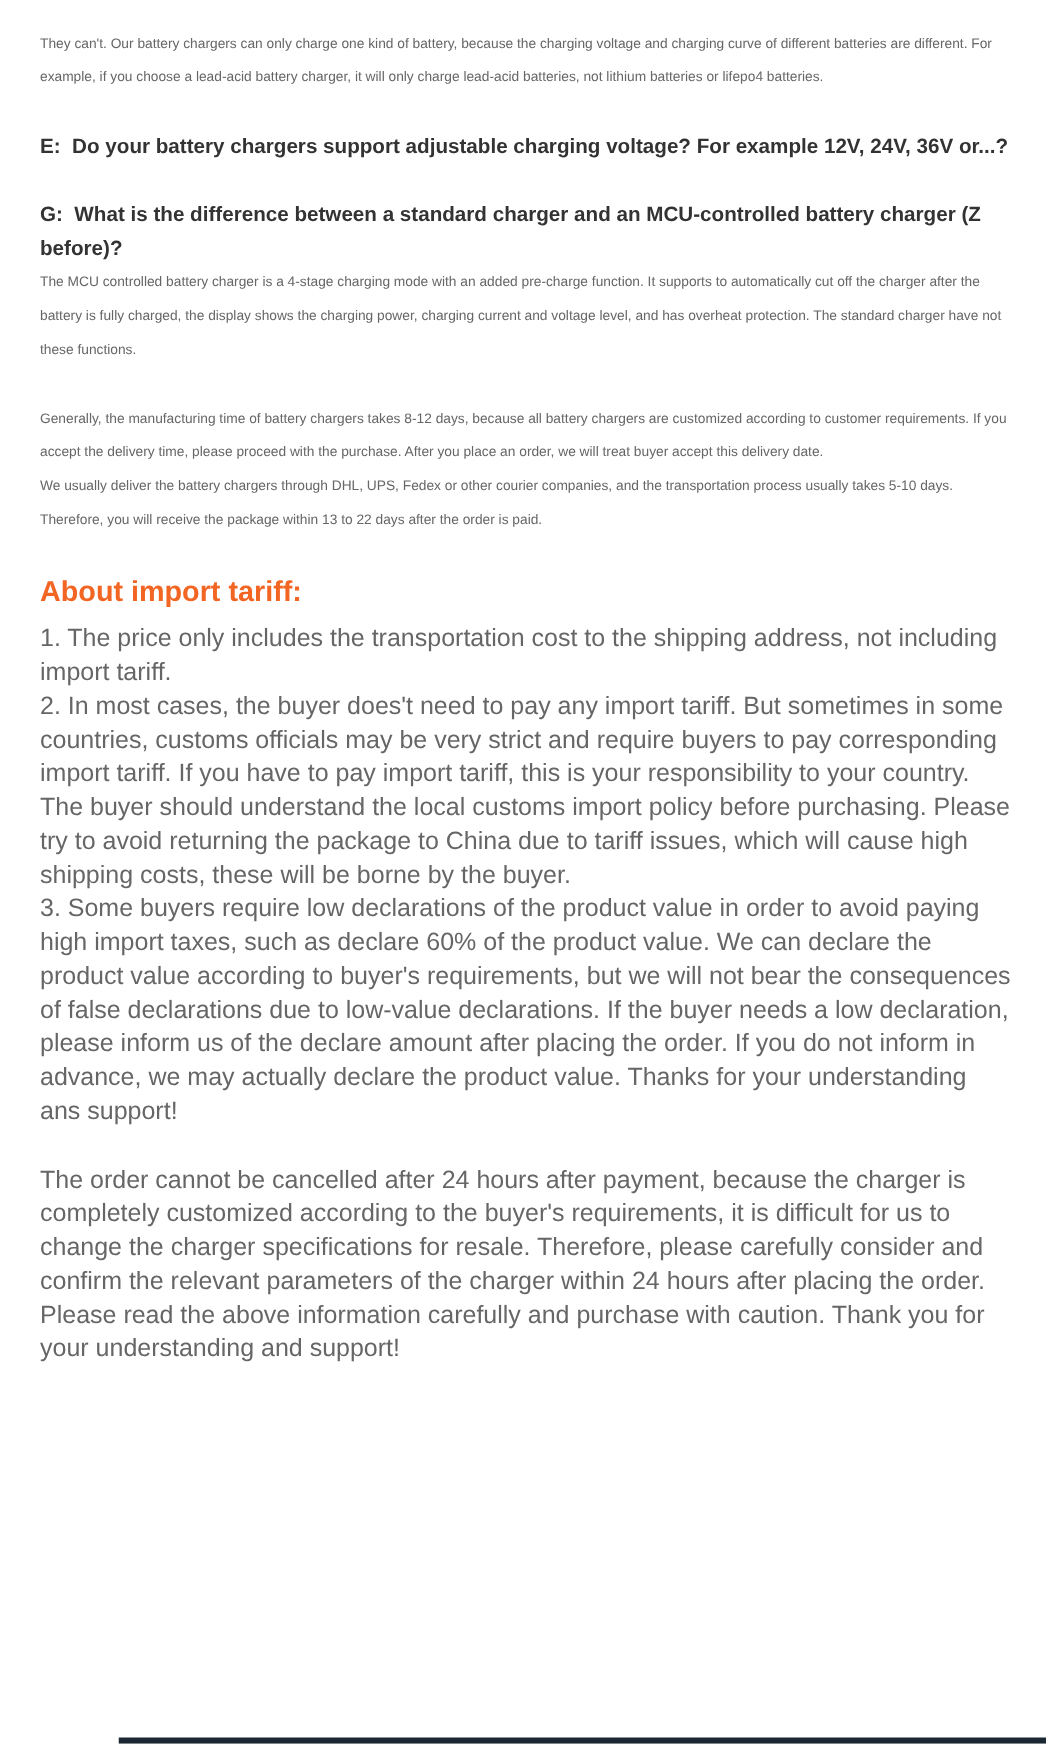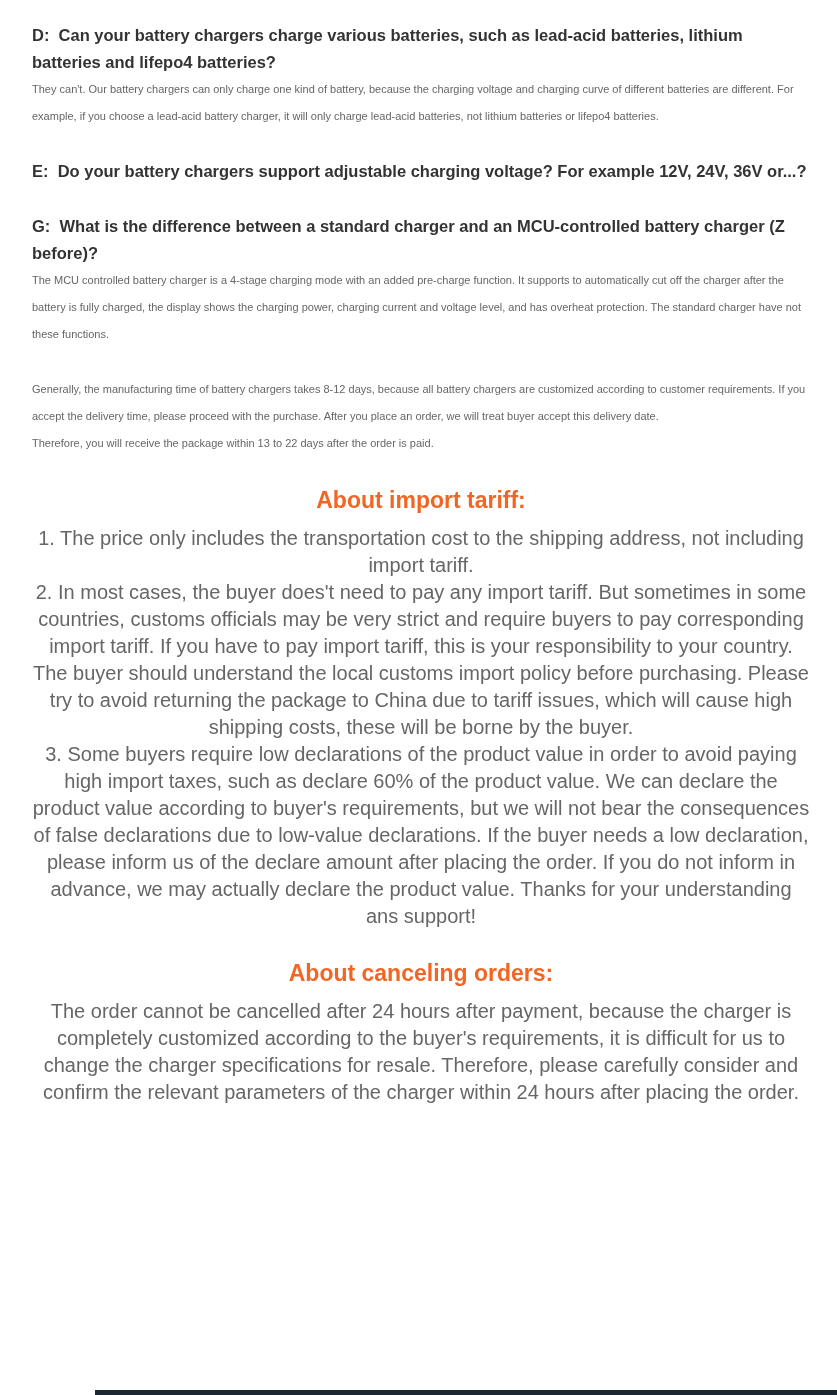--- a/index.html
+++ b/index.html
@@ -30,21 +30,21 @@
     color: var(--question);
     margin: 0;
     white-space: pre-wrap;
   }
   .faq-answer p {
     font-size: 11px;
     line-height: 27px;
     color: var(--body);
     margin: 0;
   }
-  .notice { margin: 0 0 28px 0; text-align: center; }
+  .notice { margin: 0 0 28px 0; }
   .notice-title {
     font-size: 23px;
     font-weight: bold;
     color: var(--accent);
     line-height: 30px;
     margin: 0 0 10px 0;
   }
   .notice-body p {
     font-size: 20px;
     line-height: 27px;
@@ -59,54 +59,54 @@
     height: 5px;
     background: var(--bar);
   }
 </style>
 </head>
 <body>
 
 <div class="content">
   <div id="faq-root">
       <div class="faq-item">
-        <p class="faq-question">D:  Can your battery chargers charge various batteries, such as lead-acid batteries, lithium batteries and lifepo4 batteries?</p>
         <div class="faq-answer">
           <p>They can't. Our battery chargers can only charge one kind of battery, because the charging voltage and charging curve of different batteries are different. For example, if you choose a lead-acid battery charger, it will only charge lead-acid batteries, not lithium batteries or lifepo4 batteries.</p>
         </div>
       </div>
       <div class="faq-item">
         <p class="faq-question">E:  Do your battery chargers support adjustable charging voltage? For example 12V, 24V, 36V or...?</p>
       </div>
       <div class="faq-item">
       </div>
       <div class="faq-item">
         <p class="faq-question">G:  What is the difference between a standard charger and an MCU-controlled battery charger (Z before)?</p>
         <div class="faq-answer">
           <p>The MCU controlled battery charger is a 4-stage charging mode with an added pre-charge function. It supports to automatically cut off the charger after the battery is fully charged, the display shows the charging power, charging current and voltage level, and has overheat protection. The standard charger have not these functions.</p>
         </div>
       </div>
       <div class="faq-item">
         <div class="faq-answer">
           <p>Generally, the manufacturing time of battery chargers takes 8-12 days, because all battery chargers are customized according to customer requirements. If you accept the delivery time, please proceed with the purchase. After you place an order, we will treat buyer accept this delivery date.</p>
+          <p>We usually deliver the battery chargers through DHL, UPS, Fedex or other courier companies, and the transportation process usually takes 5-10 days.</p>
           <p>Therefore, you will receive the package within 13 to 22 days after the order is paid.</p>
         </div>
       </div>
     </div>
   <div id="notices-root">
       <div class="notice">
         <h2 class="notice-title">About import tariff:</h2>
         <div class="notice-body">
           <p>1. The price only includes the transportation cost to the shipping address, not including import tariff.</p>
           <p>2. In most cases, the buyer does't need to pay any import tariff. But sometimes in some countries, customs officials may be very strict and require buyers to pay corresponding import tariff. If you have to pay import tariff, this is your responsibility to your country. The buyer should understand the local customs import policy before purchasing. Please try to avoid returning the package to China due to tariff issues, which will cause high shipping costs, these will be borne by the buyer.</p>
           <p>3. Some buyers require low declarations of the product value in order to avoid paying high import taxes, such as declare 60% of the product value. We can declare the product value according to buyer's requirements, but we will not bear the consequences of false declarations due to low-value declarations. If the buyer needs a low declaration, please inform us of the declare amount after placing the order. If you do not inform in advance, we may actually declare the product value. Thanks for your understanding ans support!</p>
         </div>
       </div>
       <div class="notice">
-        <h2 class="notice-title">About canceling orders:</h2>
         <div class="notice-body">
           <p>The order cannot be cancelled after 24 hours after payment, because the charger is completely customized according to the buyer's requirements, it is difficult for us to change the charger specifications for resale. Therefore, please carefully consider and confirm the relevant parameters of the charger within 24 hours after placing the order.</p>
+          <p>Please read the above information carefully and purchase with caution. Thank you for your understanding and support!</p>
         </div>
       </div>
     </div>
 </div>
 
 <div class="bottom-bar"></div>
 
 </body></html>

